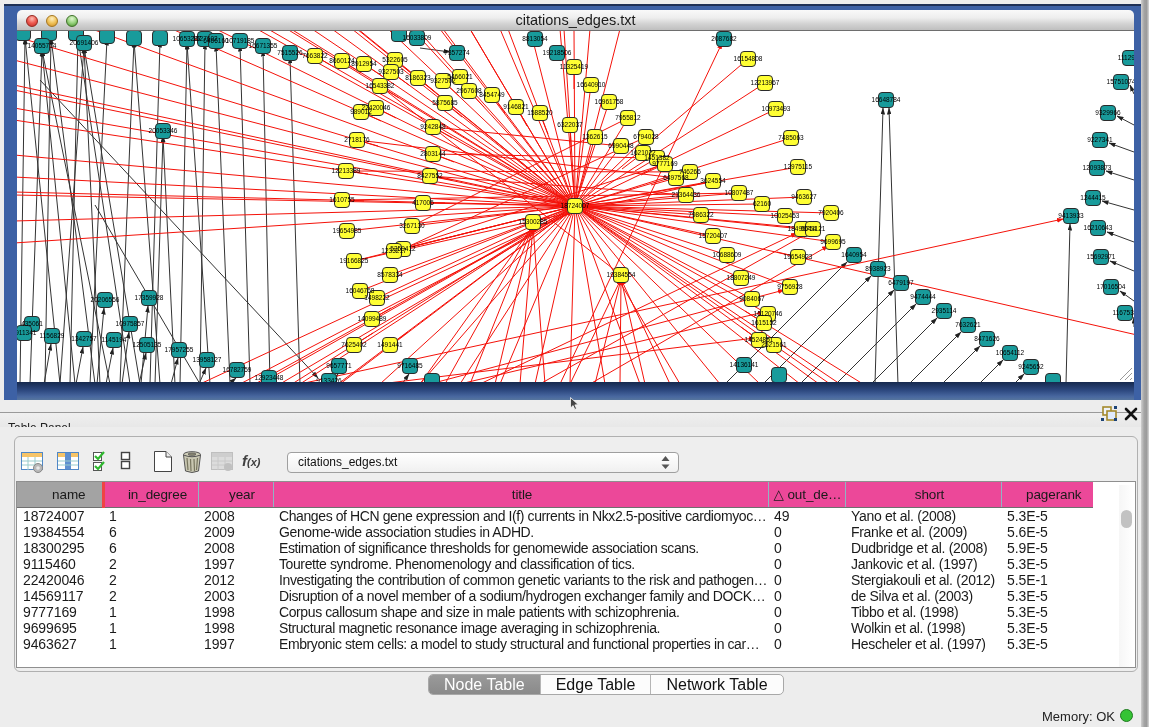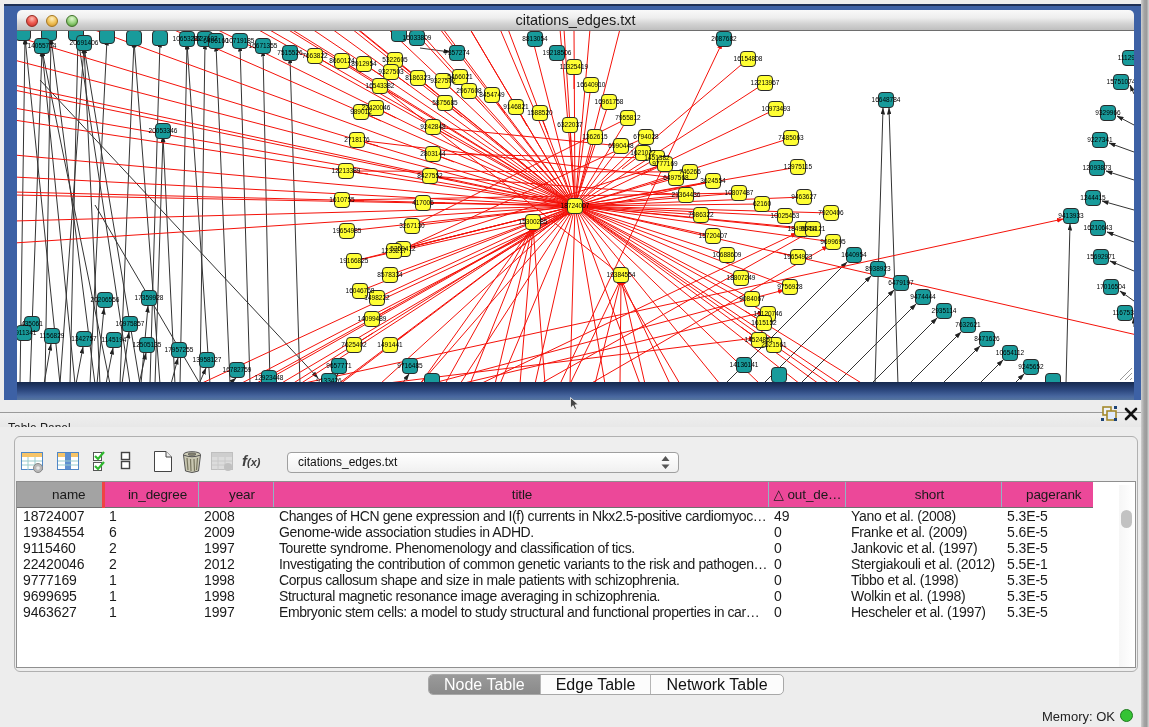--- a/index.html
+++ b/index.html
@@ -676,36 +676,54 @@
 <tr>
           <td class="c0">19384554</td>
           <td class="c1">6</td>
           <td class="c2">2009</td>
           <td class="c3">Genome-wide association studies in ADHD.</td>
           <td class="c4">0</td>
           <td class="c5">Franke et al. (2009)</td>
           <td class="c6">5.6E-5</td>
         </tr>
 <tr>
+          <td class="c0">18300295</td>
+          <td class="c1">6</td>
+          <td class="c2">2008</td>
+          <td class="c3">Estimation of significance thresholds for genomewide association scans.</td>
+          <td class="c4">0</td>
+          <td class="c5">Dudbridge et al. (2008)</td>
+          <td class="c6">5.9E-5</td>
+        </tr>
+<tr>
           <td class="c0">9115460</td>
           <td class="c1">2</td>
           <td class="c2">1997</td>
           <td class="c3">Tourette syndrome. Phenomenology and classification of tics.</td>
           <td class="c4">0</td>
           <td class="c5">Jankovic et al. (1997)</td>
           <td class="c6">5.3E-5</td>
         </tr>
 <tr>
           <td class="c0">22420046</td>
           <td class="c1">2</td>
           <td class="c2">2012</td>
           <td class="c3">Investigating the contribution of common genetic variants to the risk and pathogen…</td>
           <td class="c4">0</td>
           <td class="c5">Stergiakouli et al. (2012)</td>
           <td class="c6">5.5E-1</td>
+        </tr>
+<tr>
+          <td class="c0">14569117</td>
+          <td class="c1">2</td>
+          <td class="c2">2003</td>
+          <td class="c3">Disruption of a novel member of a sodium/hydrogen exchanger family and DOCK…</td>
+          <td class="c4">0</td>
+          <td class="c5">de Silva et al. (2003)</td>
+          <td class="c6">5.3E-5</td>
         </tr>
 <tr>
           <td class="c0">9777169</td>
           <td class="c1">1</td>
           <td class="c2">1998</td>
           <td class="c3">Corpus callosum shape and size in male patients with schizophrenia.</td>
           <td class="c4">0</td>
           <td class="c5">Tibbo et al. (1998)</td>
           <td class="c6">5.3E-5</td>
         </tr>

